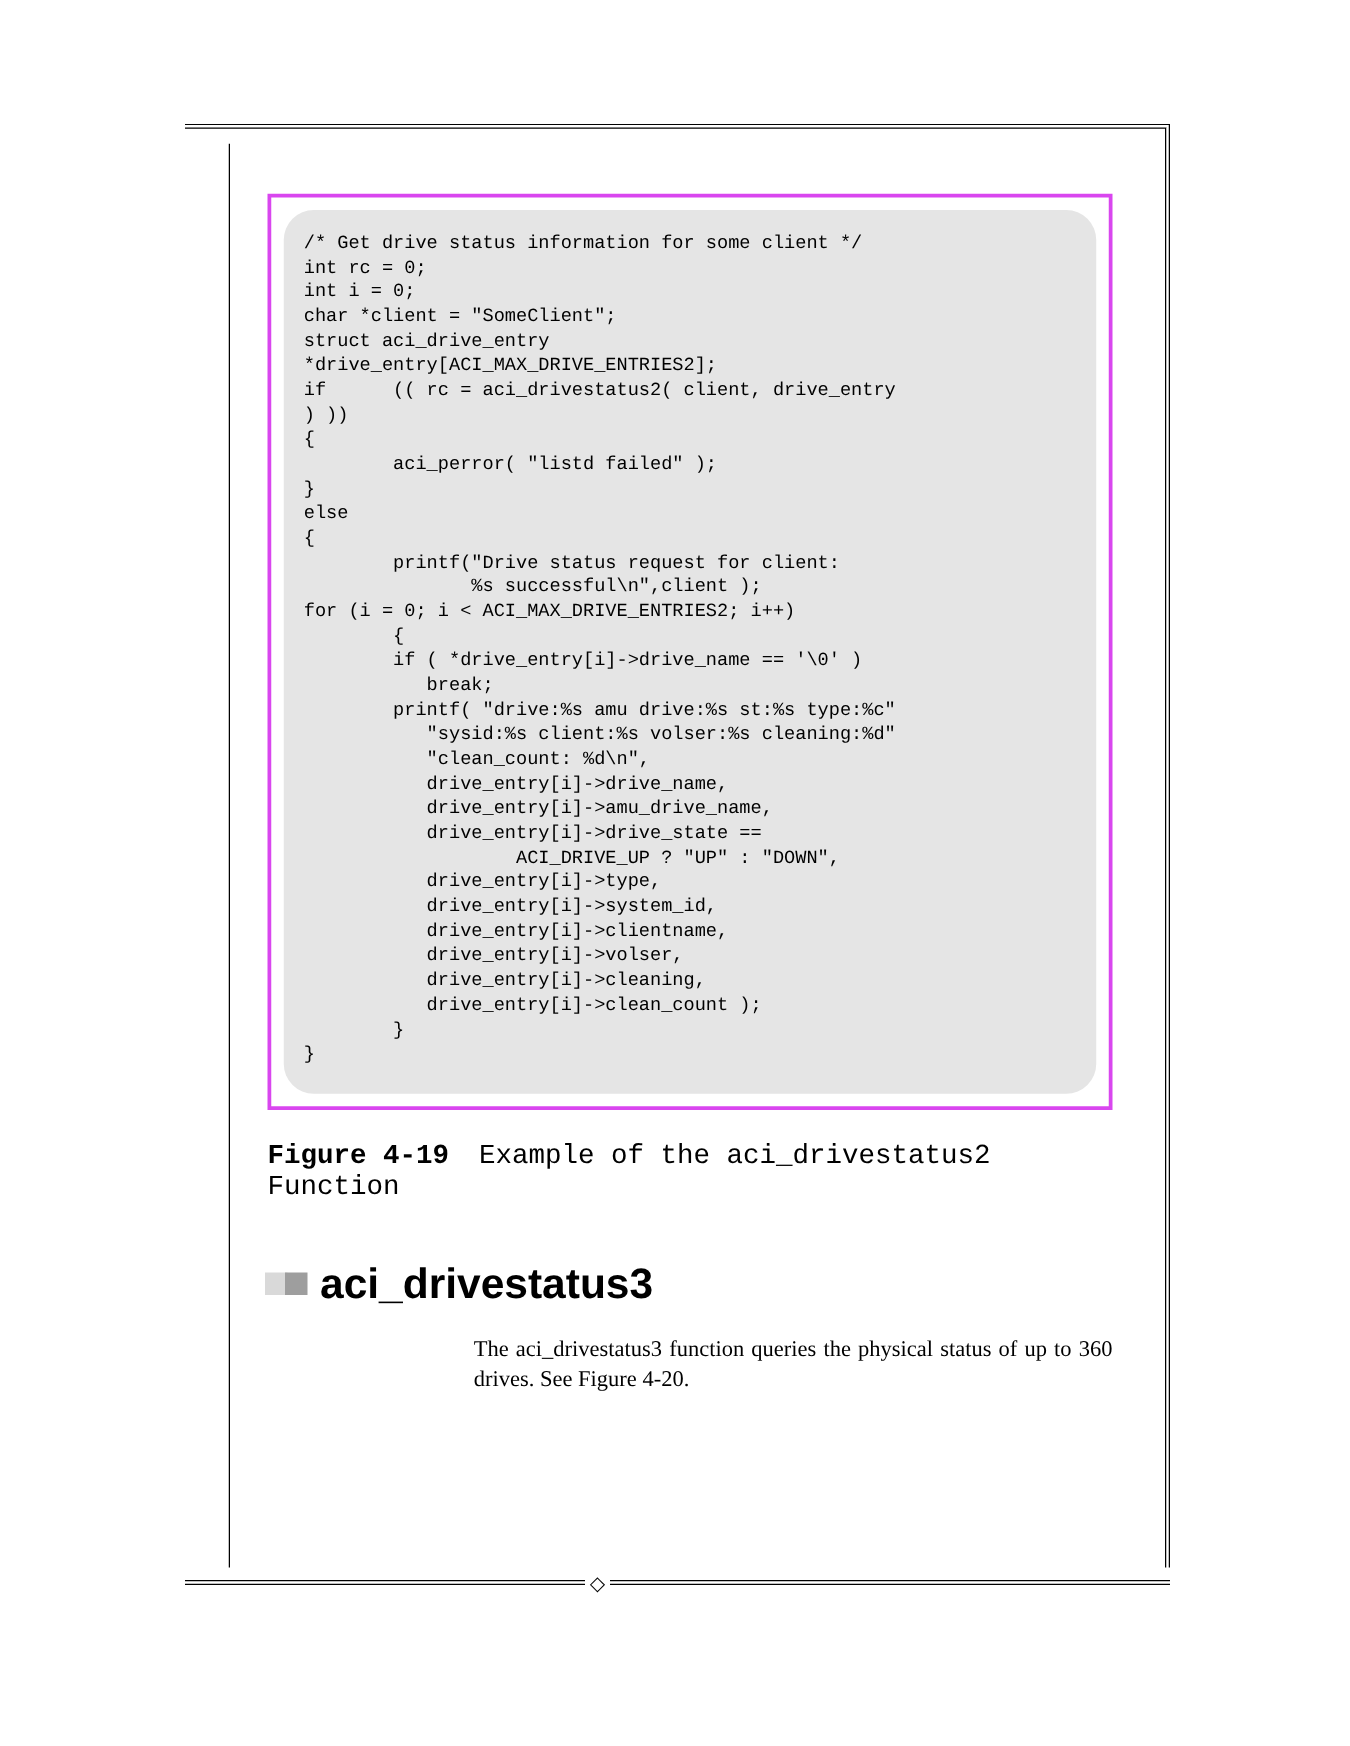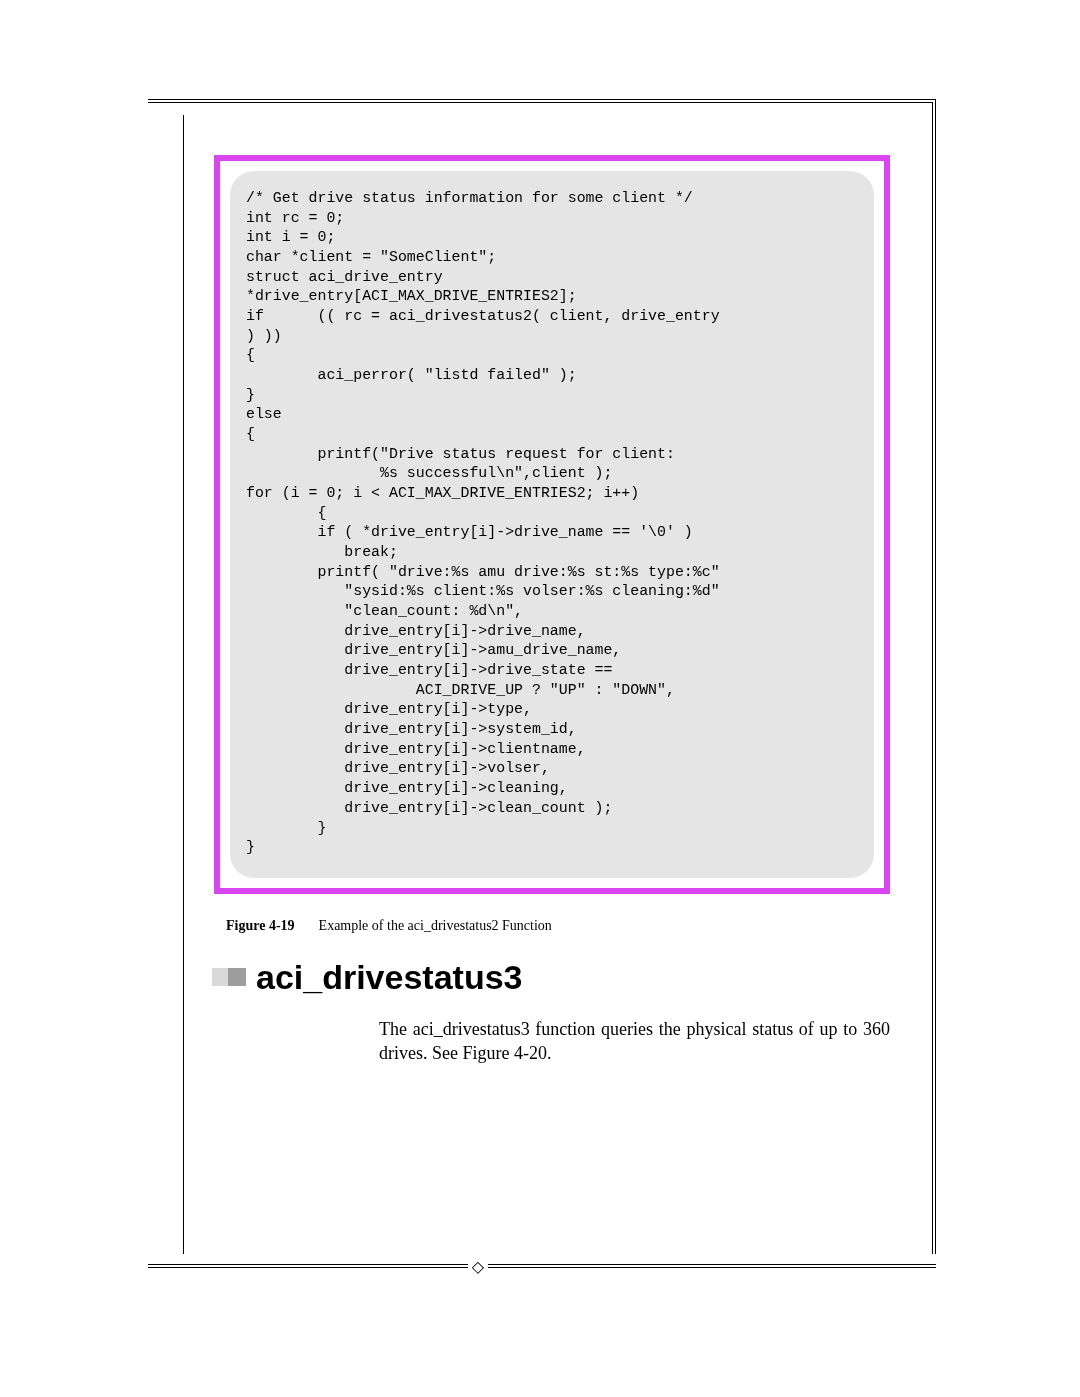--- a/index.html
+++ b/index.html
@@ -30,47 +30,47 @@
     position: absolute;
     top: 12px;
     right: 12px;
     height: calc(100% - 12px);
     width: calc(100% - 47px);
     border-left: 1px solid #000;
     box-sizing: border-box;
     padding: 40px 30px 20px 30px;
   }
   .code-frame {
-    border: 6px solid #d946ef;
+    border: 3px solid #d946ef;
     background: #fff;
     padding: 10px;
   }
   .code-box {
     background: #e5e5e5;
     border-radius: 24px;
     padding: 18px 16px 20px 16px;
   }
   pre.code {
     margin: 0;
     font-family: "Courier New", Courier, monospace;
     font-size: 14.9px;
     line-height: 1.32;
     white-space: pre;
   }
   .caption {
-    margin: 24px 0 0 12px;
-    font-family: Liberation Serif, serif;
-    font-size: 14px;
+    margin: 24px 0 0 0;
+    font-family: Liberation Mono, monospace;
+    font-size: 22px;
   }
   .caption .lbl {
     font-weight: bold;
     margin-right: 24px;
   }
   .section {
-    margin-top: 24px;
+    margin-top: 46px;
     display: flex;
     align-items: center;
     margin-left: -38px;
     padding-left: 36px;
   }
   .sq-light {
     width: 18px; height: 18px; background: #d9d9d9; display: inline-block;
   }
   .sq-dark {
     width: 18px; height: 18px; background: #9e9e9e; display: inline-block;

